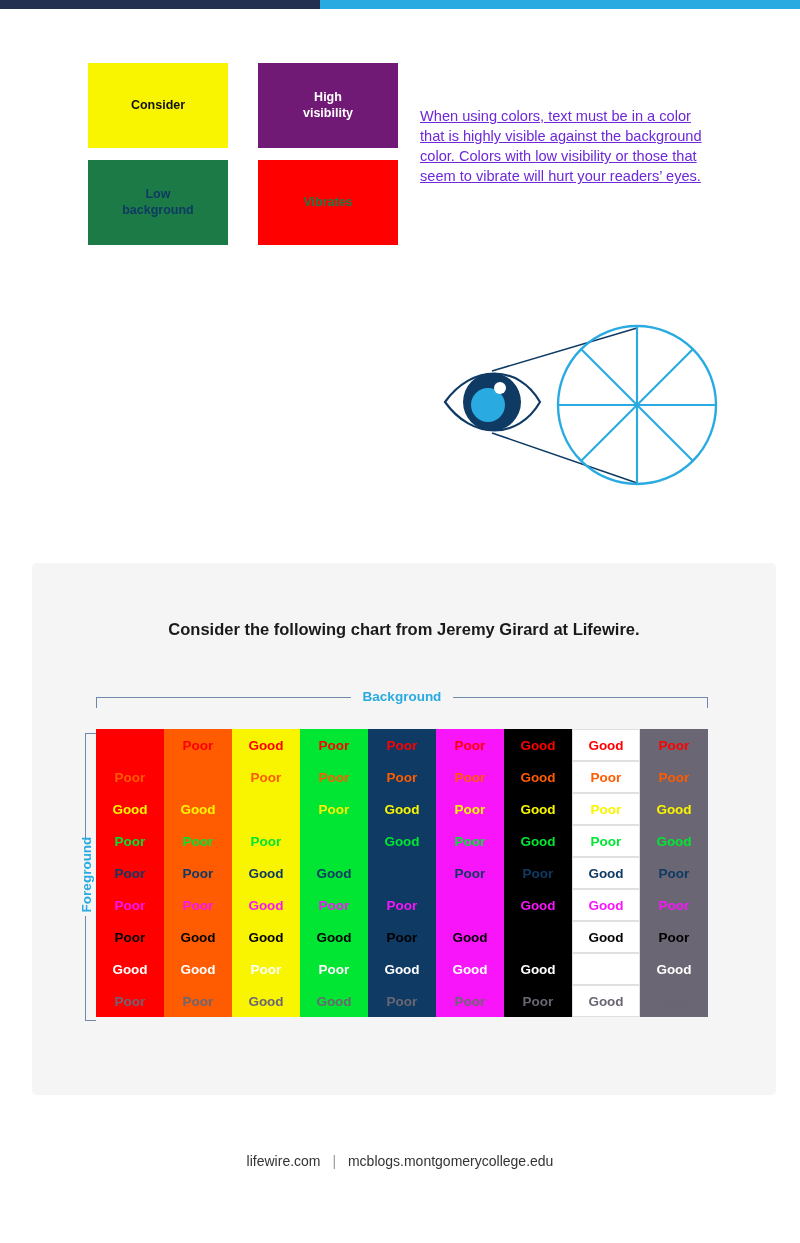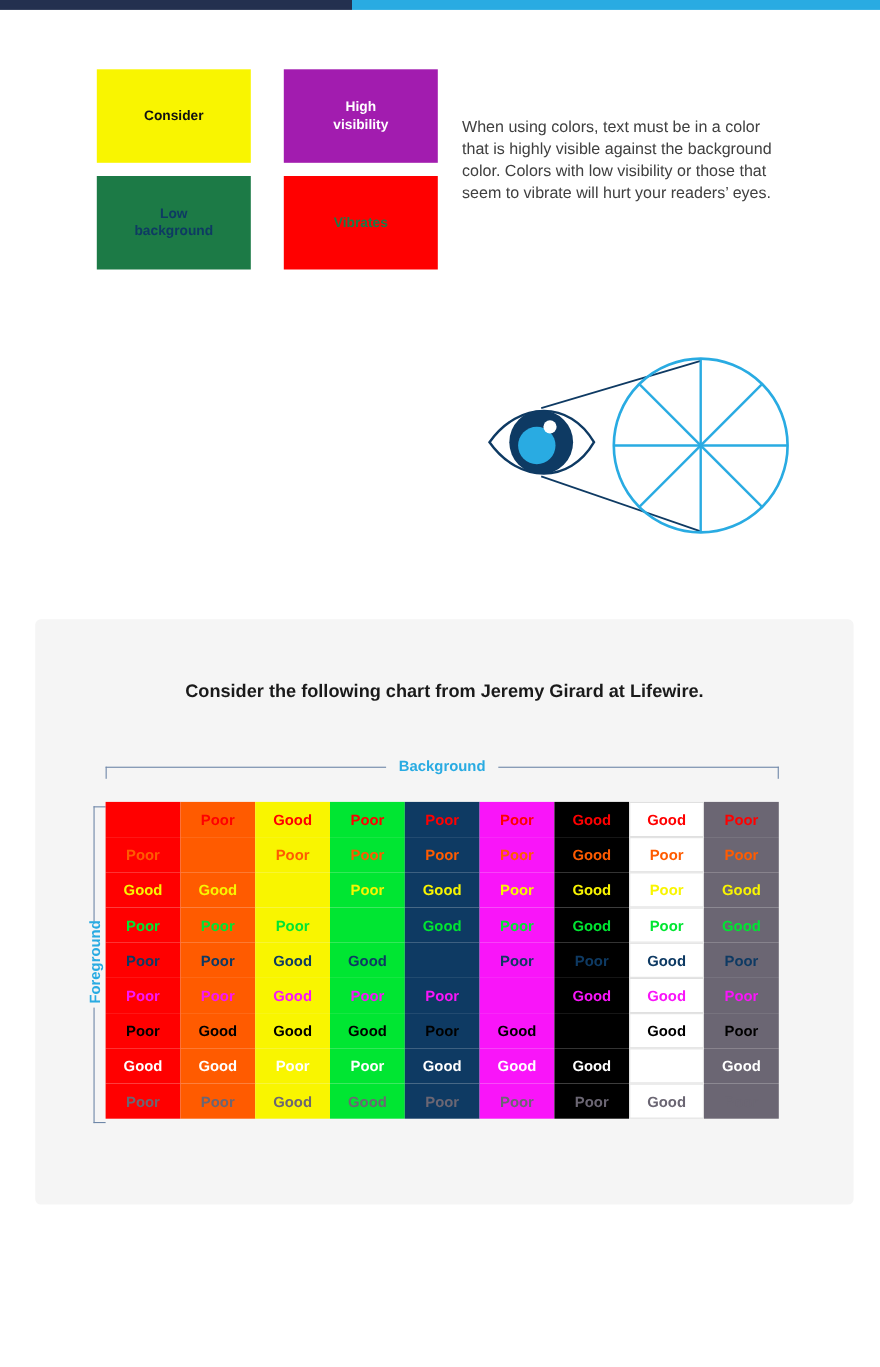--- a/index.html
+++ b/index.html
@@ -26,21 +26,21 @@
   }
   .swatch {
     display: flex; align-items: center; justify-content: center;
     text-align: center;
     font-size: 12.5px; font-weight: bold; line-height: 1.25;
     white-space: pre-line;
   }
 
   .intro-text {
     position: absolute; left: 420px; top: 106px; width: 295px;
-    font-size: 14.6px; line-height: 1.38; color: #404040;
+    font-size: 14.6px; line-height: 1.38; color: #6d28d9; text-decoration: underline;
   }
 
   
   .eye-text {
     position: absolute; left: 100px; top: 360px; width: 315px;
     font-size: 14.6px; line-height: 1.38; color: #1a1a1a;
   }
   .eye-figure { position: absolute; left: 440px; top: 318px; width: 280px; height: 175px; }
 
   
@@ -114,21 +114,21 @@
 
 <div id="page">
 
   <div class="topbar">
     <div class="seg-dark"></div>
     <div class="seg-light"></div>
   </div>
 
   <div class="swatch-grid" id="swatch-grid">
       <div class="swatch" style="background: rgb(249, 245, 0); color: rgb(17, 17, 17);">Consider</div>
-      <div class="swatch" style="background: #a21caf; color: rgb(255, 255, 255);">High
+      <div class="swatch" style="background: #701a75; color: rgb(255, 255, 255);">High
 visibility</div>
       <div class="swatch" style="background: rgb(28, 122, 70); color: rgb(14, 58, 99);">Low
 background</div>
       <div class="swatch" style="background: rgb(255, 0, 0); color: rgb(28, 122, 70);">Vibrates</div>
     </div>
 
   <div class="intro-text">When using colors, text must be in a color that is highly visible against the background color. Colors with low visibility or those that seem to vibrate will hurt your readers’ eyes.</div>
 
 
   <div class="eye-figure">
@@ -252,14 +252,19 @@
       <div class="cell" style="background: rgb(255, 91, 0); color: rgb(107, 102, 115);">Poor</div>
       <div class="cell" style="background: rgb(249, 245, 0); color: rgb(107, 102, 115);">Good</div>
       <div class="cell" style="background: rgb(0, 230, 50); color: rgb(107, 102, 115);">Good</div>
       <div class="cell" style="background: rgb(14, 58, 99); color: rgb(107, 102, 115);">Poor</div>
       <div class="cell" style="background: rgb(249, 21, 249); color: rgb(107, 102, 115);">Poor</div>
       <div class="cell" style="background: rgb(0, 0, 0); color: rgb(107, 102, 115);">Poor</div>
       <div class="cell" style="background: rgb(255, 255, 255); color: rgb(107, 102, 115); border: 1px solid rgb(224, 224, 224);">Good</div>
       <div class="cell" style="background: rgb(107, 102, 115); color: rgb(107, 102, 115);">Poor</div>
     </div>
 
+  <div class="footer">
+    <span>lifewire.com</span>
+    <span class="sep">|</span>
+    <span>mcblogs.montgomerycollege.edu</span>
+  </div>
 
 </div>
 
 </body></html>

